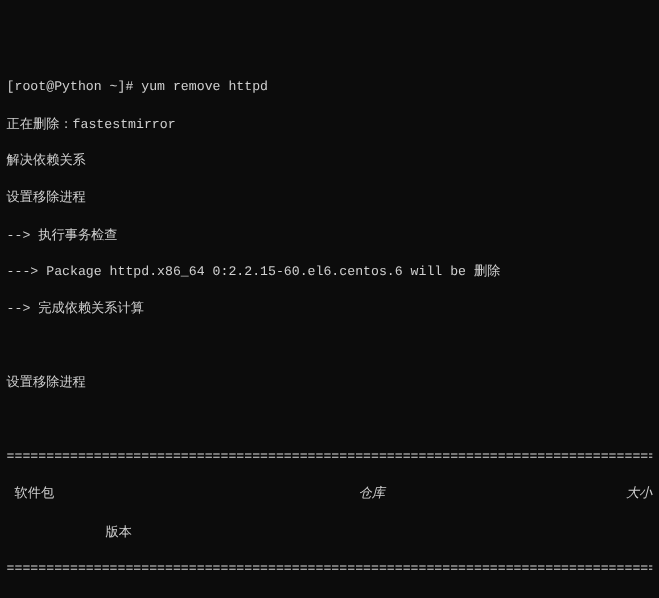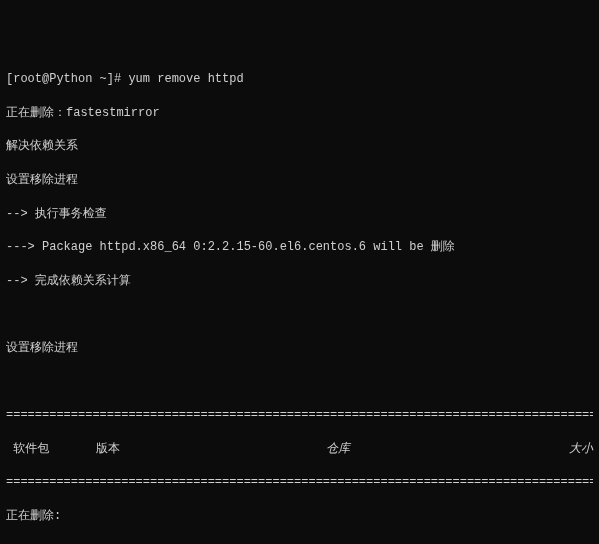--- a/index.html
+++ b/index.html
@@ -14,21 +14,21 @@
     padding: 4px 6px;
     white-space: pre;
     overflow: hidden;
   }
   .line { display: block; }
   .table-header, .table-row {
     display: flex;
   }
   .col-pkg { width: 90px; }
   .col-arch { width: 100px; }
-  .col-ver { width: 230px; }
+  .col-ver { width: 230px; margin-top: 35px; }
   .col-repo { width: 110px; font-style: italic; }
   .col-size { flex: 1; text-align: right; font-style: italic; }
   .sep {
     color: #d0d0d0;
     letter-spacing: 0;
     overflow: hidden;
     display: block;
     width: 100%;
   }
 </style>

